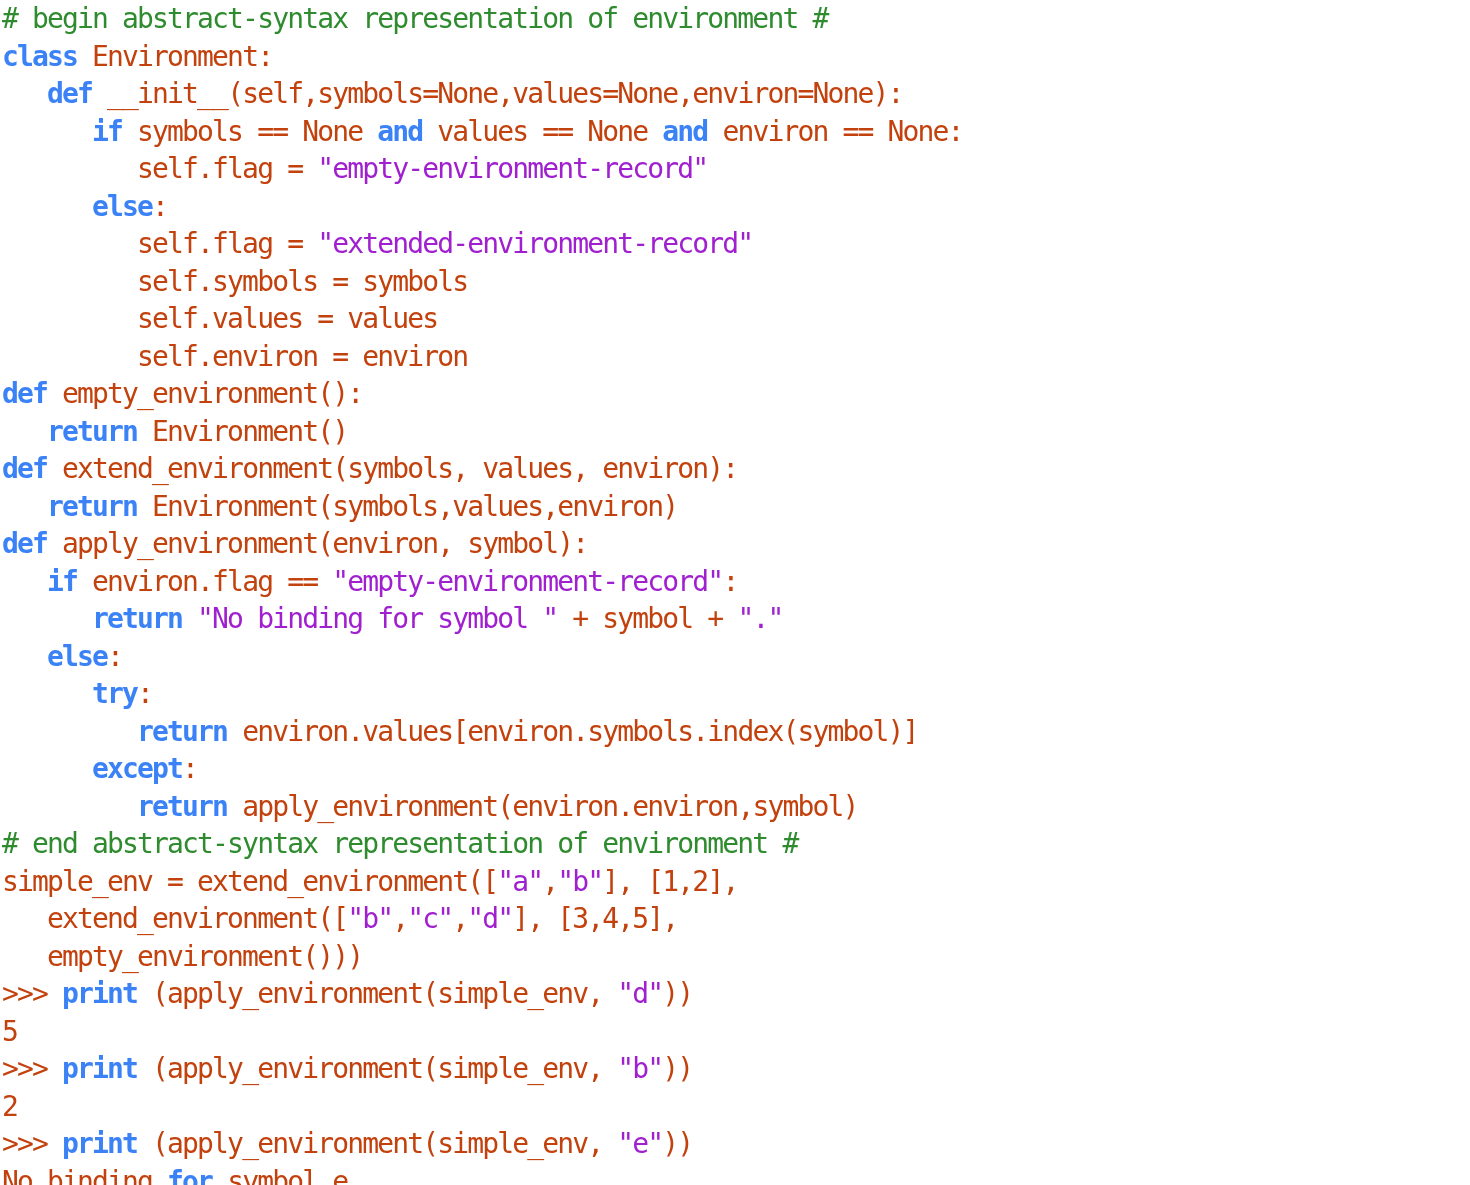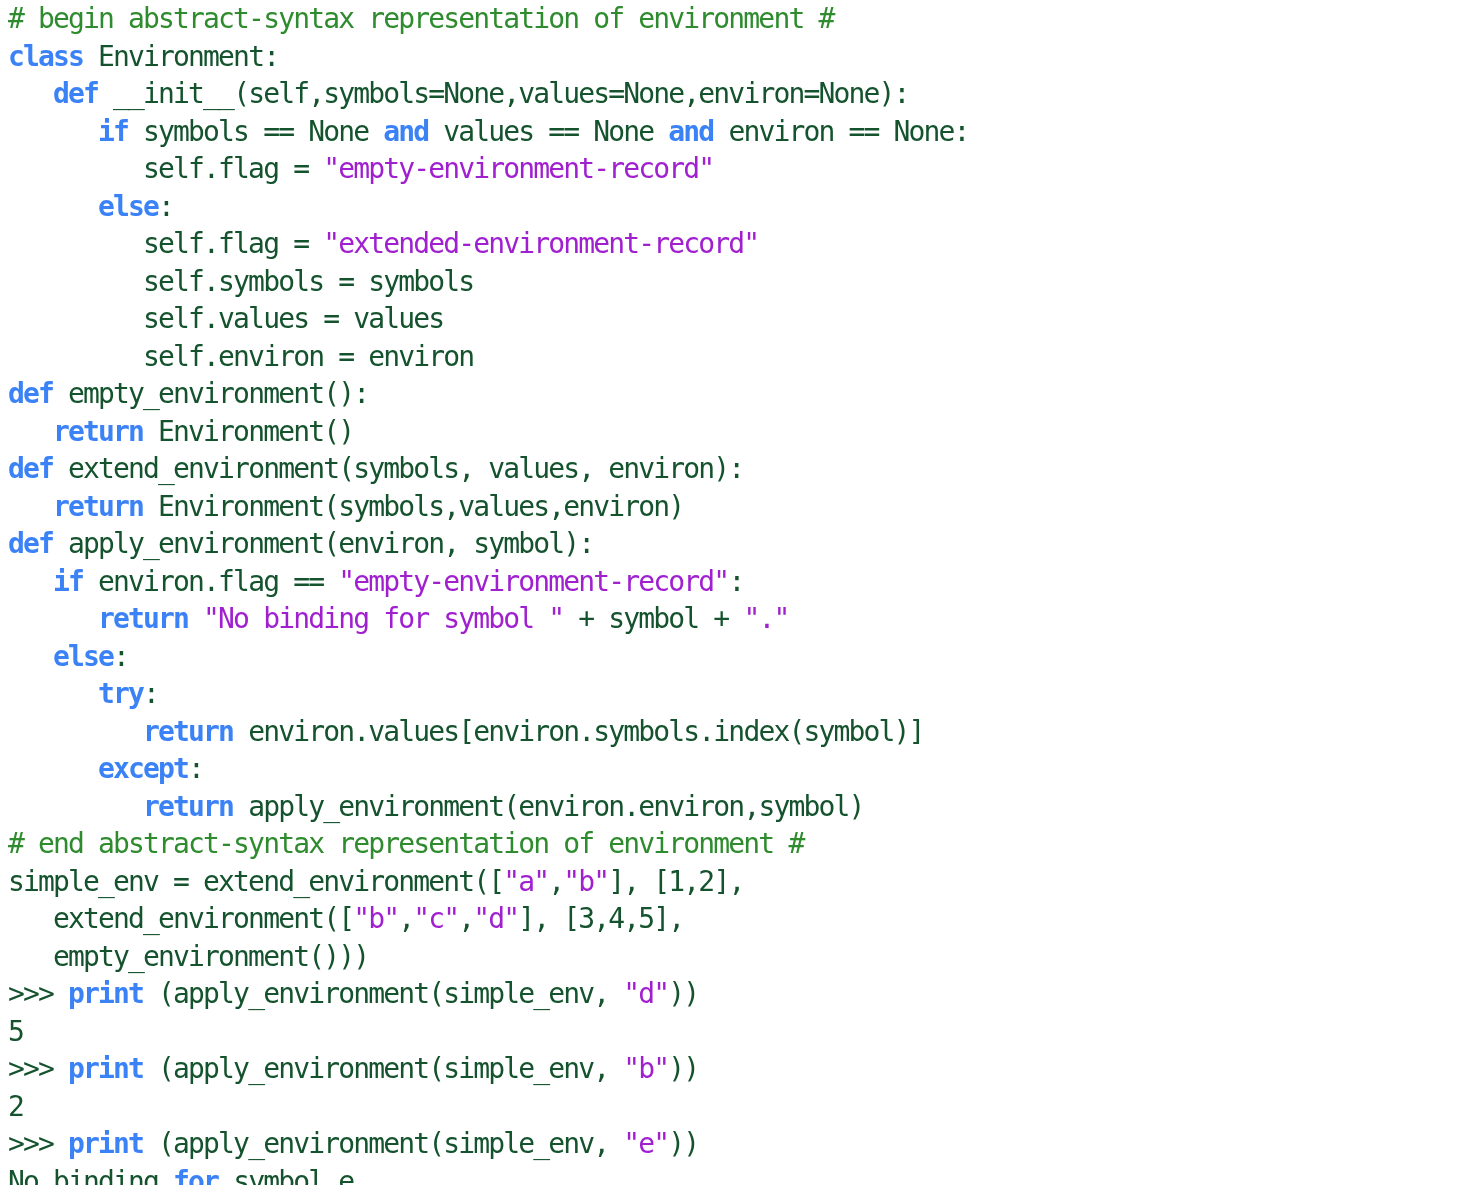--- a/index.html
+++ b/index.html
@@ -24,35 +24,35 @@
   }
   .code-line {
     display: block;
     white-space: pre;
     font-family: "DejaVu Sans Mono", "Liberation Mono", monospace;
     font-size: 28px;
     line-height: 37.5px;
     height: 37.5px;
     letter-spacing: -1.85px;
     color: #1a1a1a;
-    padding-left: 8px;
+    padding-left: 2px;
   }
   .tok {
     white-space: pre;
   }
   .kw {
     color: #3b82f6;
     font-weight: bold;
   }
   .str {
     color: #a020d0;
   }
   .cmt {
     color: #2e8b2e;
   }
   .plain {
-    color: #14532d;
+    color: #c2410c;
   }
 </style>
 </head>
 <body>
 
 <pre id="code-listing"><span class="code-line"><span class="tok cmt"># begin abstract-syntax representation of environment #</span></span><span class="code-line"><span class="tok kw">class</span><span class="tok plain"> Environment:</span></span><span class="code-line"><span class="tok plain">   </span><span class="tok kw">def</span><span class="tok plain"> __init__(self,symbols=None,values=None,environ=None):</span></span><span class="code-line"><span class="tok plain">      </span><span class="tok kw">if</span><span class="tok plain"> symbols == None </span><span class="tok kw">and</span><span class="tok plain"> values == None </span><span class="tok kw">and</span><span class="tok plain"> environ == None:</span></span><span class="code-line"><span class="tok plain">         self.flag = </span><span class="tok str">"empty-environment-record"</span></span><span class="code-line"><span class="tok plain">      </span><span class="tok kw">else</span><span class="tok plain">:</span></span><span class="code-line"><span class="tok plain">         self.flag = </span><span class="tok str">"extended-environment-record"</span></span><span class="code-line"><span class="tok plain">         self.symbols = symbols</span></span><span class="code-line"><span class="tok plain">         self.values = values</span></span><span class="code-line"><span class="tok plain">         self.environ = environ</span></span><span class="code-line"><span class="tok kw">def</span><span class="tok plain"> empty_environment():</span></span><span class="code-line"><span class="tok plain">   </span><span class="tok kw">return</span><span class="tok plain"> Environment()</span></span><span class="code-line"><span class="tok kw">def</span><span class="tok plain"> extend_environment(symbols, values, environ):</span></span><span class="code-line"><span class="tok plain">   </span><span class="tok kw">return</span><span class="tok plain"> Environment(symbols,values,environ)</span></span><span class="code-line"><span class="tok kw">def</span><span class="tok plain"> apply_environment(environ, symbol):</span></span><span class="code-line"><span class="tok plain">   </span><span class="tok kw">if</span><span class="tok plain"> environ.flag == </span><span class="tok str">"empty-environment-record"</span><span class="tok plain">:</span></span><span class="code-line"><span class="tok plain">      </span><span class="tok kw">return</span><span class="tok plain"> </span><span class="tok str">"No binding for symbol "</span><span class="tok plain"> + symbol + </span><span class="tok str">"."</span></span><span class="code-line"><span class="tok plain">   </span><span class="tok kw">else</span><span class="tok plain">:</span></span><span class="code-line"><span class="tok plain">      </span><span class="tok kw">try</span><span class="tok plain">:</span></span><span class="code-line"><span class="tok plain">         </span><span class="tok kw">return</span><span class="tok plain"> environ.values[environ.symbols.index(symbol)]</span></span><span class="code-line"><span class="tok plain">      </span><span class="tok kw">except</span><span class="tok plain">:</span></span><span class="code-line"><span class="tok plain">         </span><span class="tok kw">return</span><span class="tok plain"> apply_environment(environ.environ,symbol)</span></span><span class="code-line"><span class="tok cmt"># end abstract-syntax representation of environment #</span></span><span class="code-line"><span class="tok plain">simple_env = extend_environment([</span><span class="tok str">"a"</span><span class="tok plain">,</span><span class="tok str">"b"</span><span class="tok plain">], [1,2],</span></span><span class="code-line"><span class="tok plain">   extend_environment([</span><span class="tok str">"b"</span><span class="tok plain">,</span><span class="tok str">"c"</span><span class="tok plain">,</span><span class="tok str">"d"</span><span class="tok plain">], [3,4,5],</span></span><span class="code-line"><span class="tok plain">   empty_environment()))</span></span><span class="code-line"><span class="tok plain">&gt;&gt;&gt; </span><span class="tok kw">print</span><span class="tok plain"> (apply_environment(simple_env, </span><span class="tok str">"d"</span><span class="tok plain">))</span></span><span class="code-line"><span class="tok plain">5</span></span><span class="code-line"><span class="tok plain">&gt;&gt;&gt; </span><span class="tok kw">print</span><span class="tok plain"> (apply_environment(simple_env, </span><span class="tok str">"b"</span><span class="tok plain">))</span></span><span class="code-line"><span class="tok plain">2</span></span><span class="code-line"><span class="tok plain">&gt;&gt;&gt; </span><span class="tok kw">print</span><span class="tok plain"> (apply_environment(simple_env, </span><span class="tok str">"e"</span><span class="tok plain">))</span></span><span class="code-line"><span class="tok plain">No binding </span><span class="tok kw">for</span><span class="tok plain"> symbol e.</span></span></pre>
 
 </body></html>

